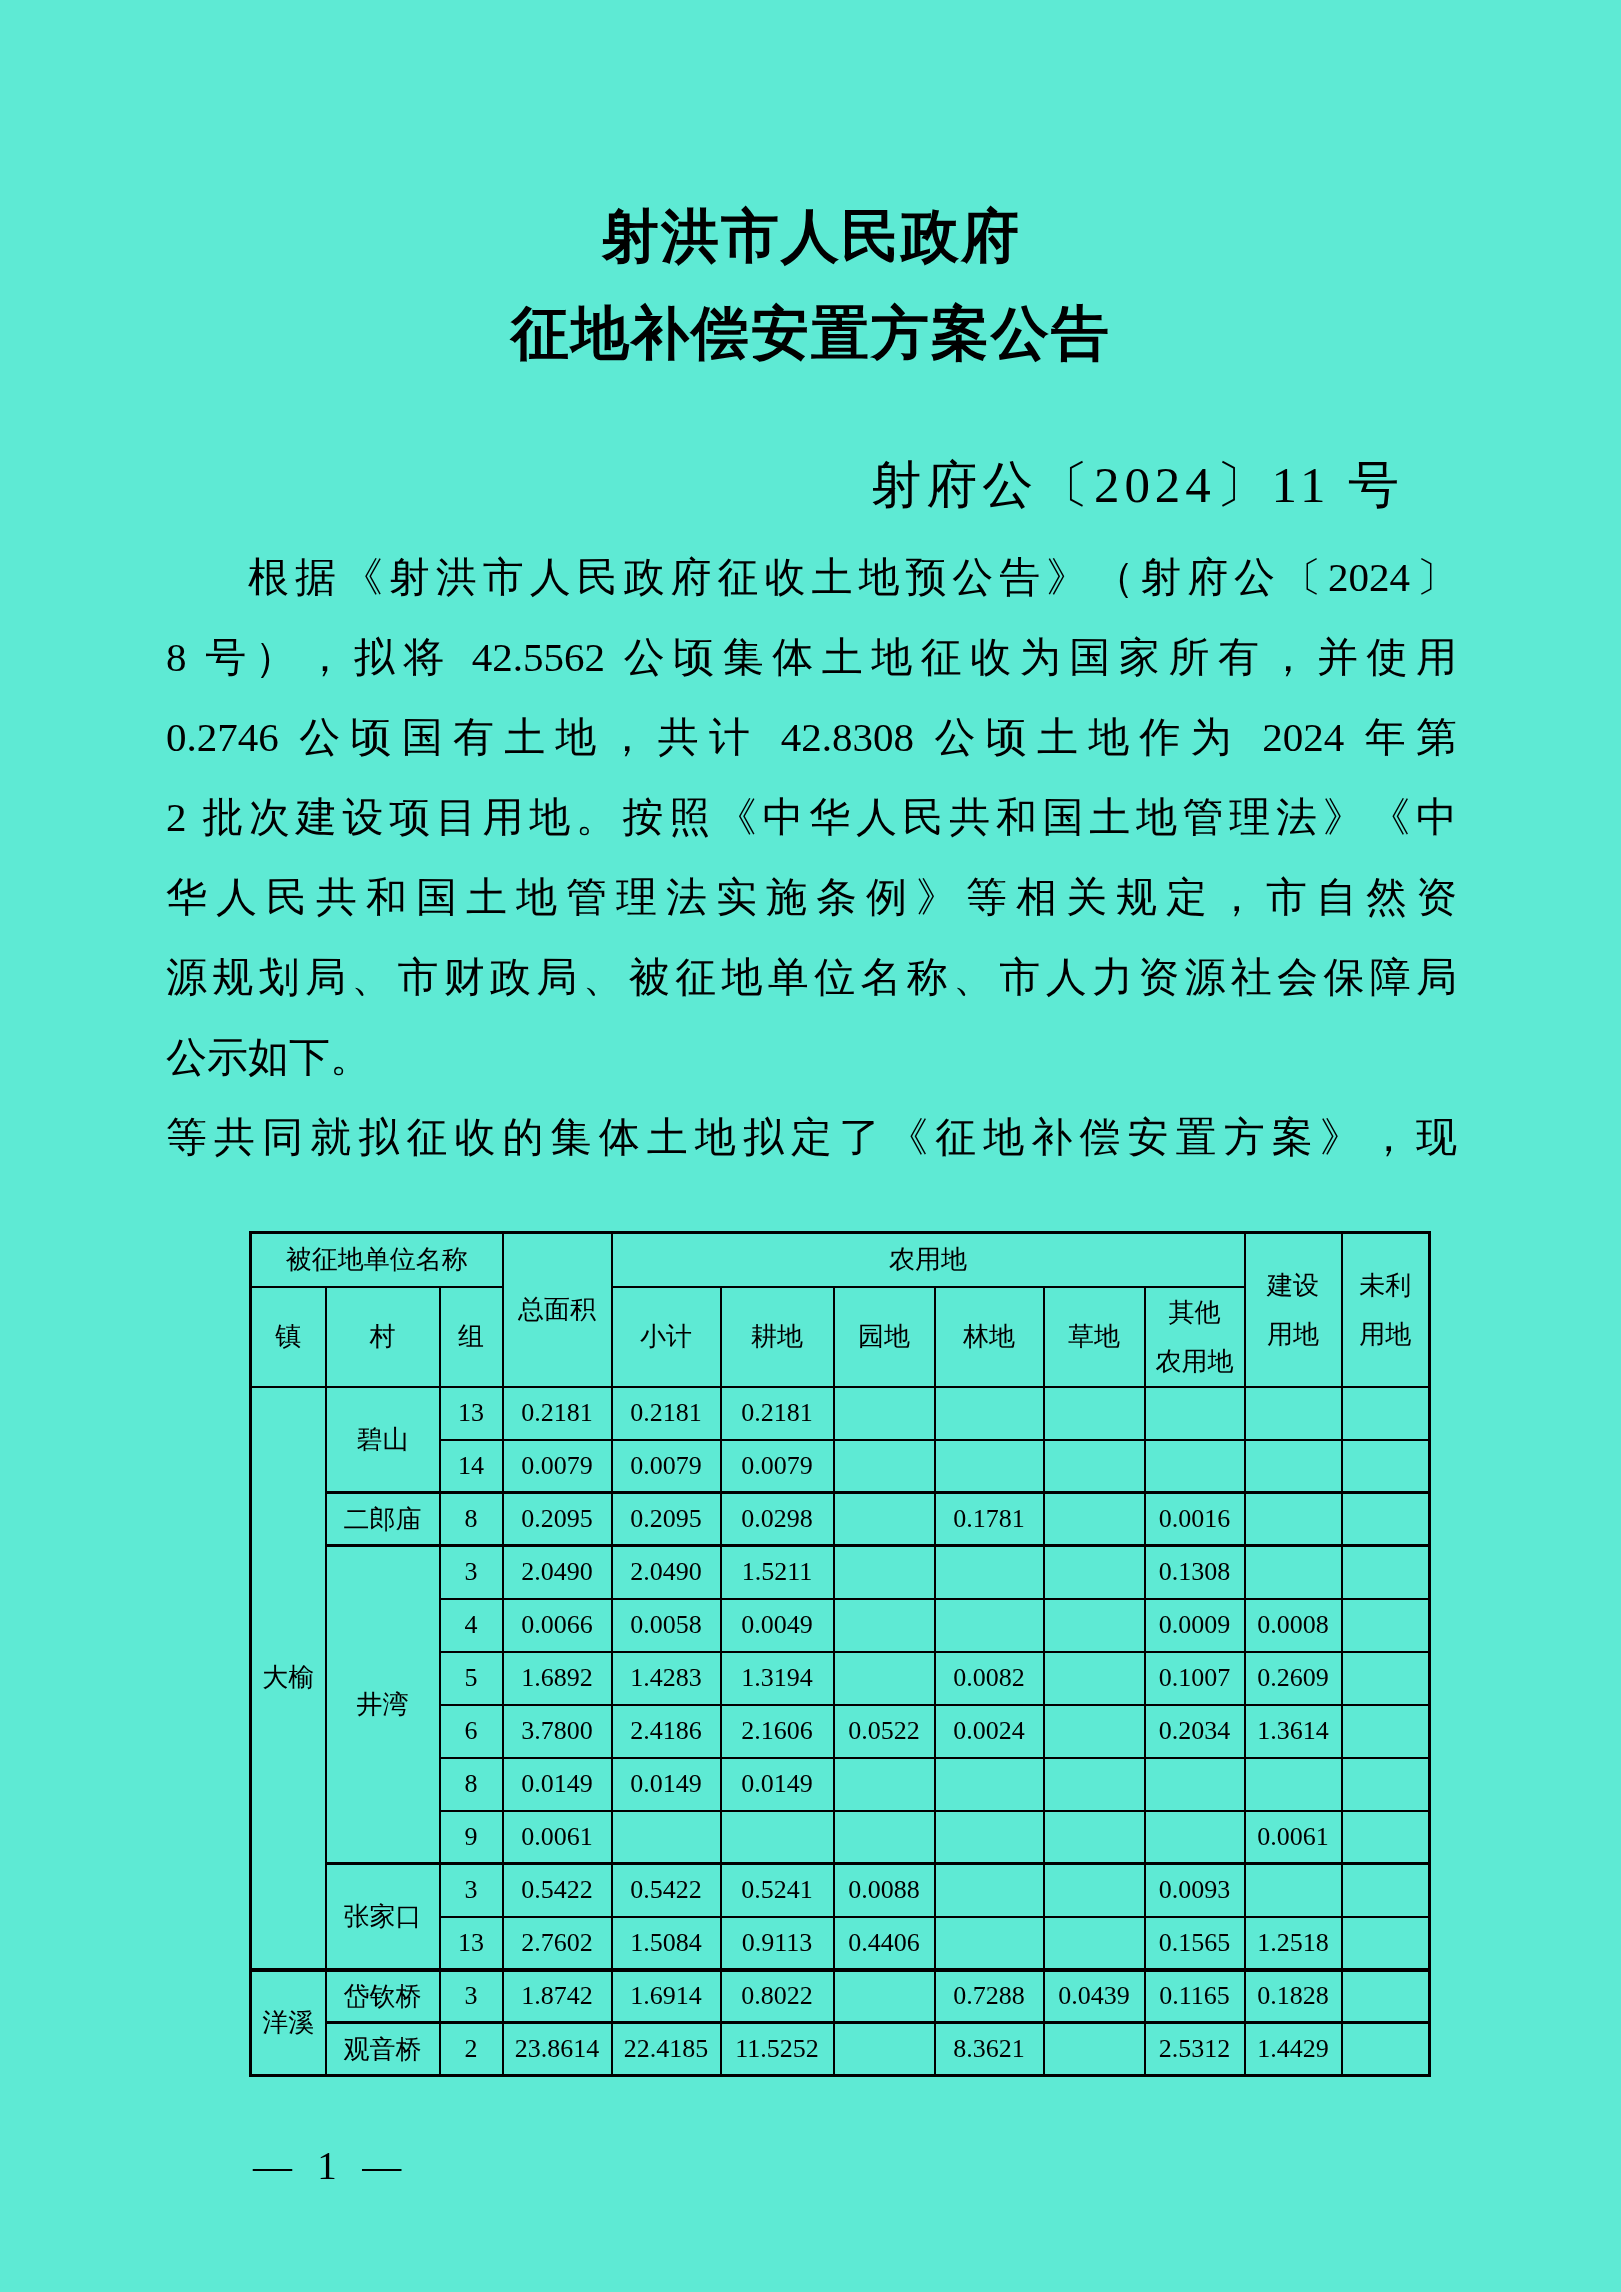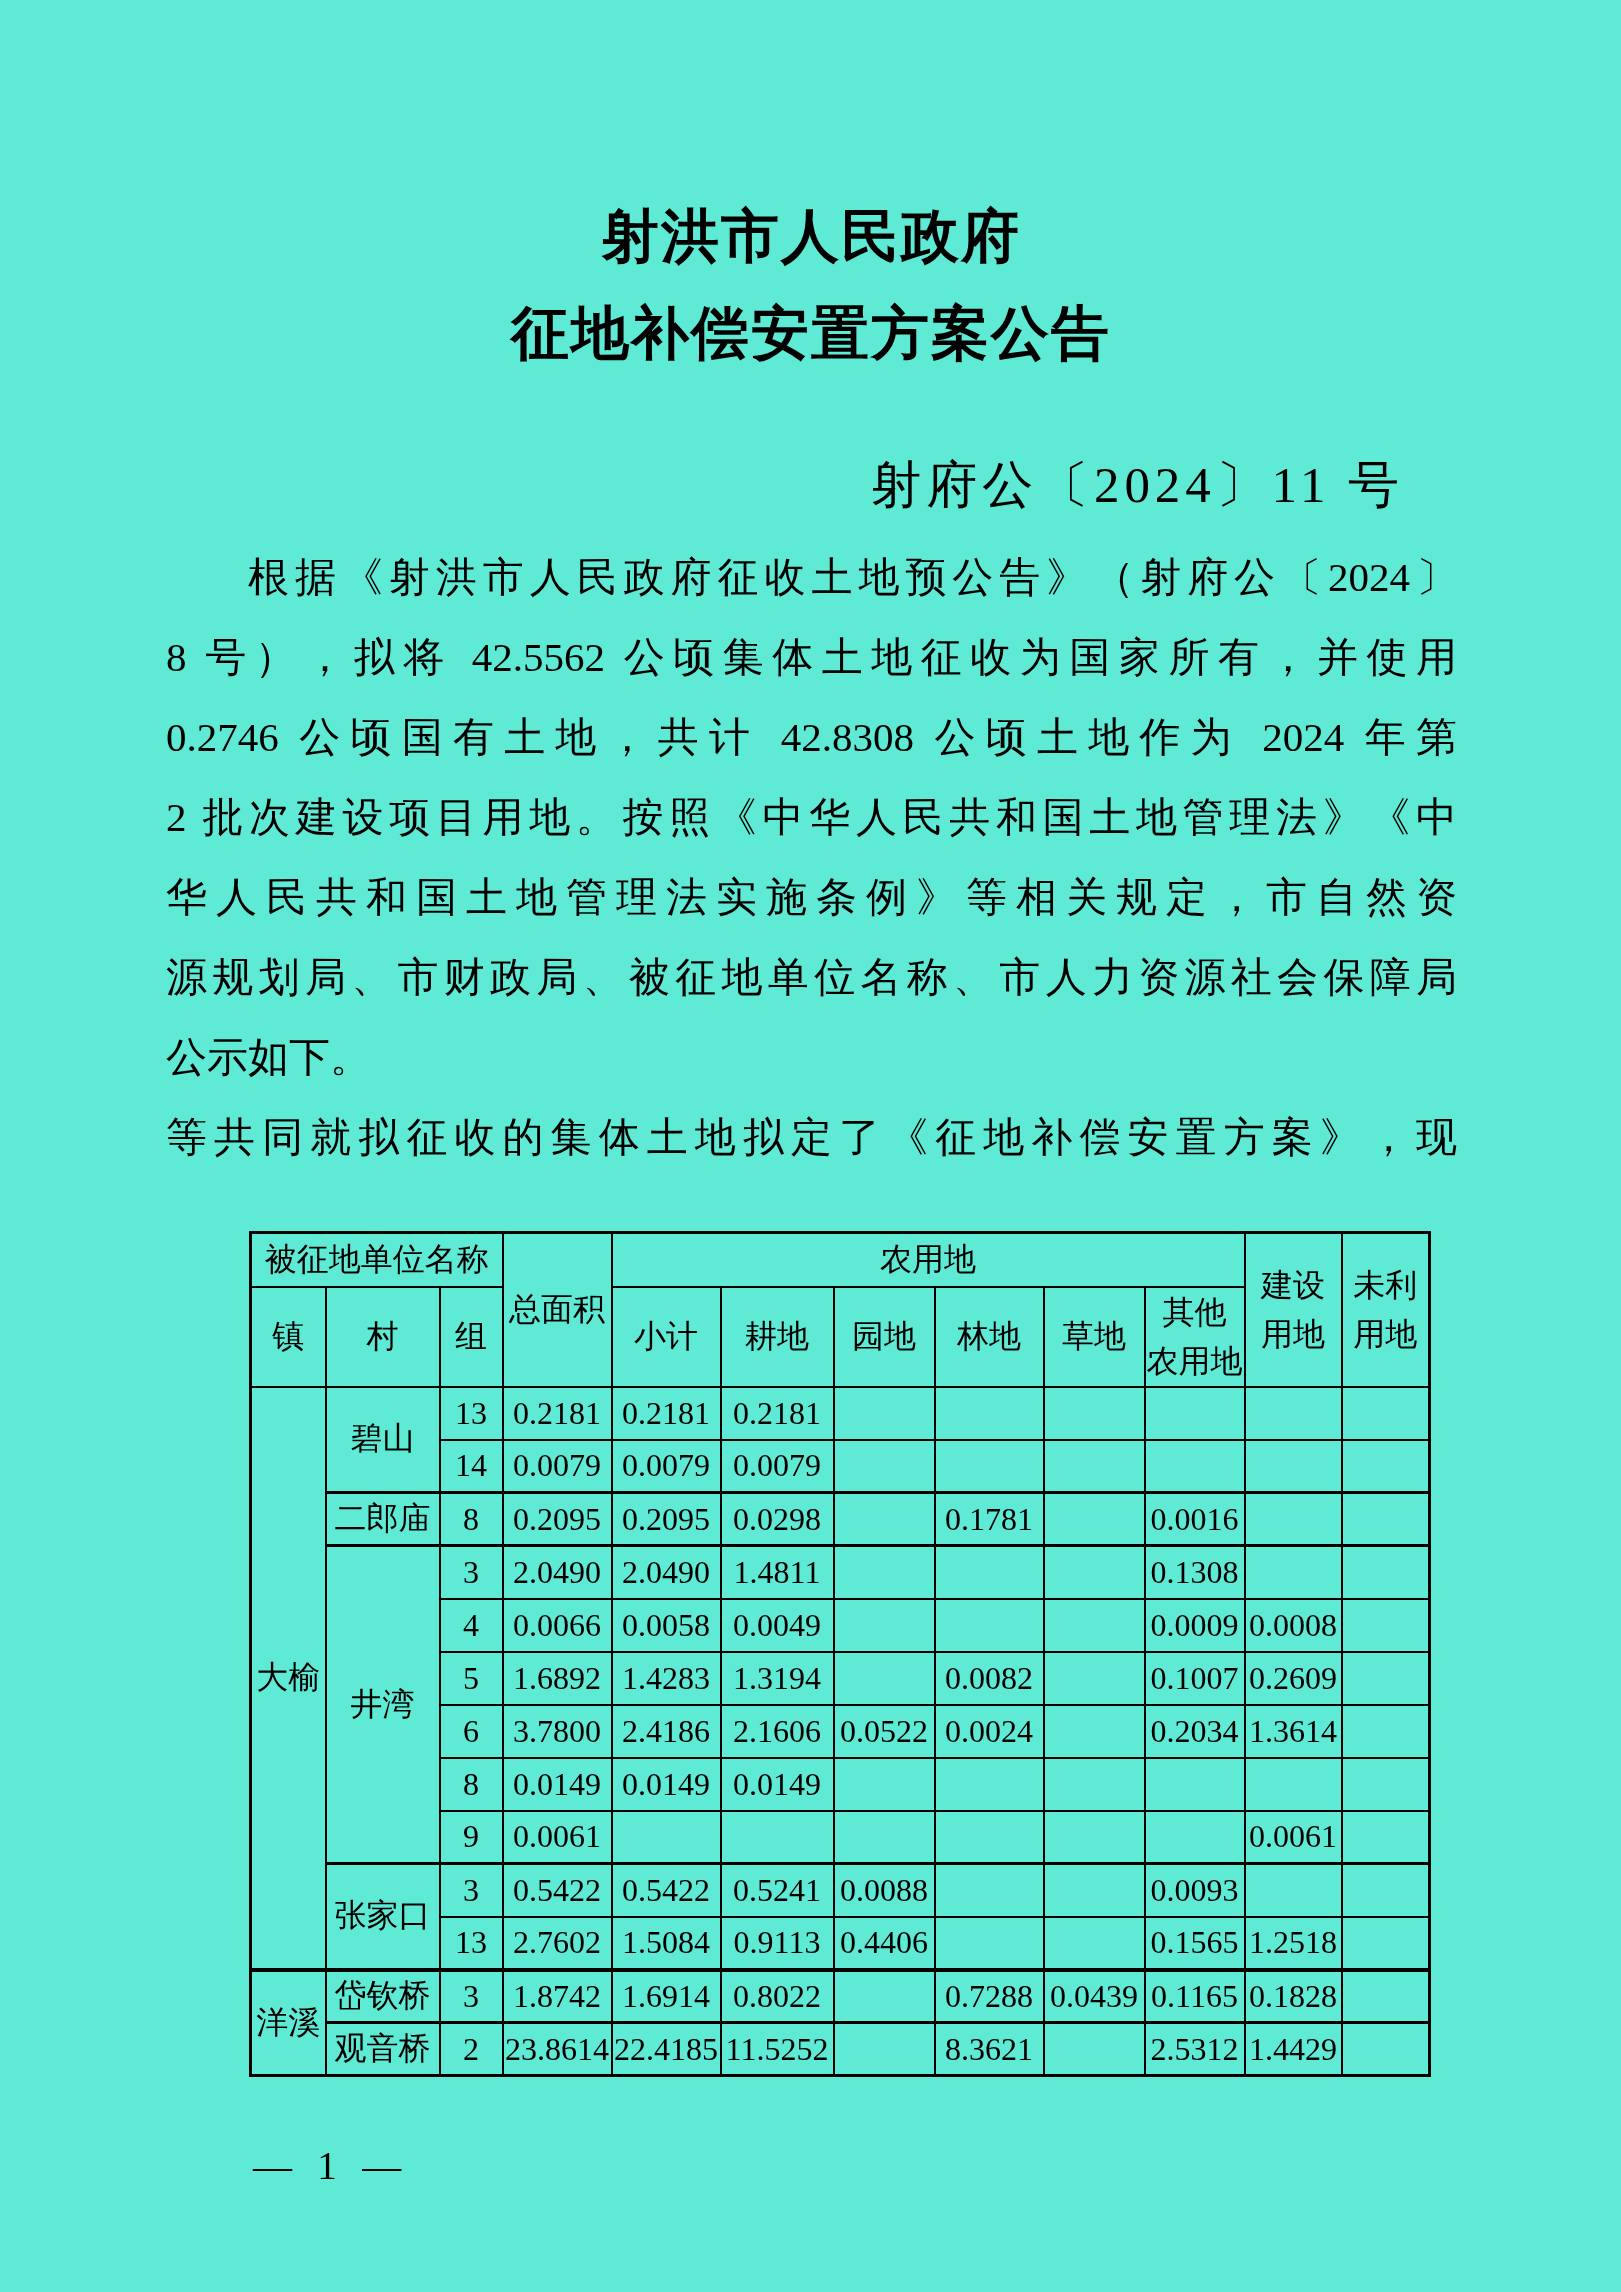--- a/index.html
+++ b/index.html
@@ -39,21 +39,21 @@
     font-family:"Liberation Sans", sans-serif;
     font-weight:bold;font-size:44px;line-height:55px;
     padding-left:168px;box-sizing:border-box;
     letter-spacing:1px;
   }
   table.land{
     position:absolute;top:1231px;left:249px;
     width:1179px;table-layout:fixed;
     border-collapse:collapse;
     border:3.9px solid #000;
-    font-size:32px;
+    font-size:26px;
   }
   table.land th, table.land td{
     border:2.9px solid #000;
     font-weight:normal;
     text-align:center;vertical-align:middle;
     padding:0;overflow:hidden;
   }
   table.land tr.h1{height:54px;}
   table.land tr.h2{height:86px;}
   table.land tr.data{height:53px;}
@@ -170,21 +170,21 @@
       <td></td>
       <td>0.0016</td>
       <td></td>
       <td></td>
     </tr>
     <tr class="data vsep">
       <td rowspan="6">井湾</td>
       <td>3</td>
       <td>2.0490</td>
       <td>2.0490</td>
-      <td>1.4811</td>
+      <td>1.5211</td>
       <td></td>
       <td></td>
       <td></td>
       <td>0.1308</td>
       <td></td>
       <td></td>
     </tr>
     <tr class="data">
       <td>4</td>
       <td>0.0066</td>

